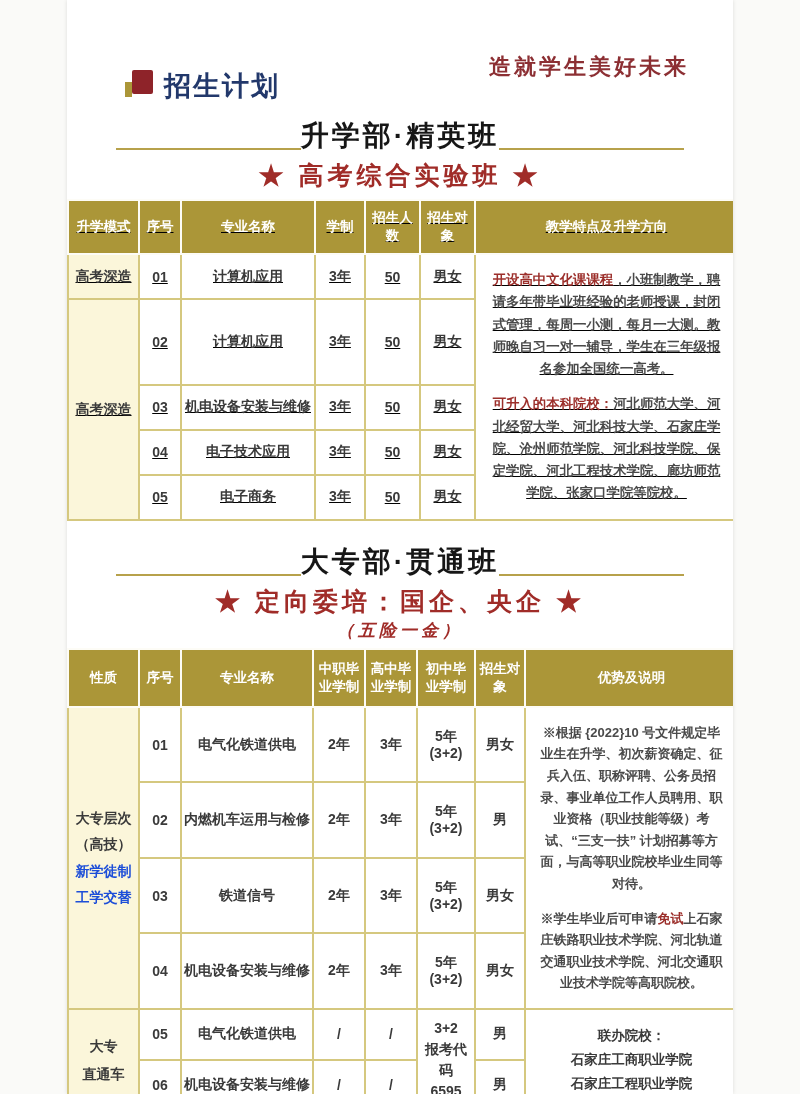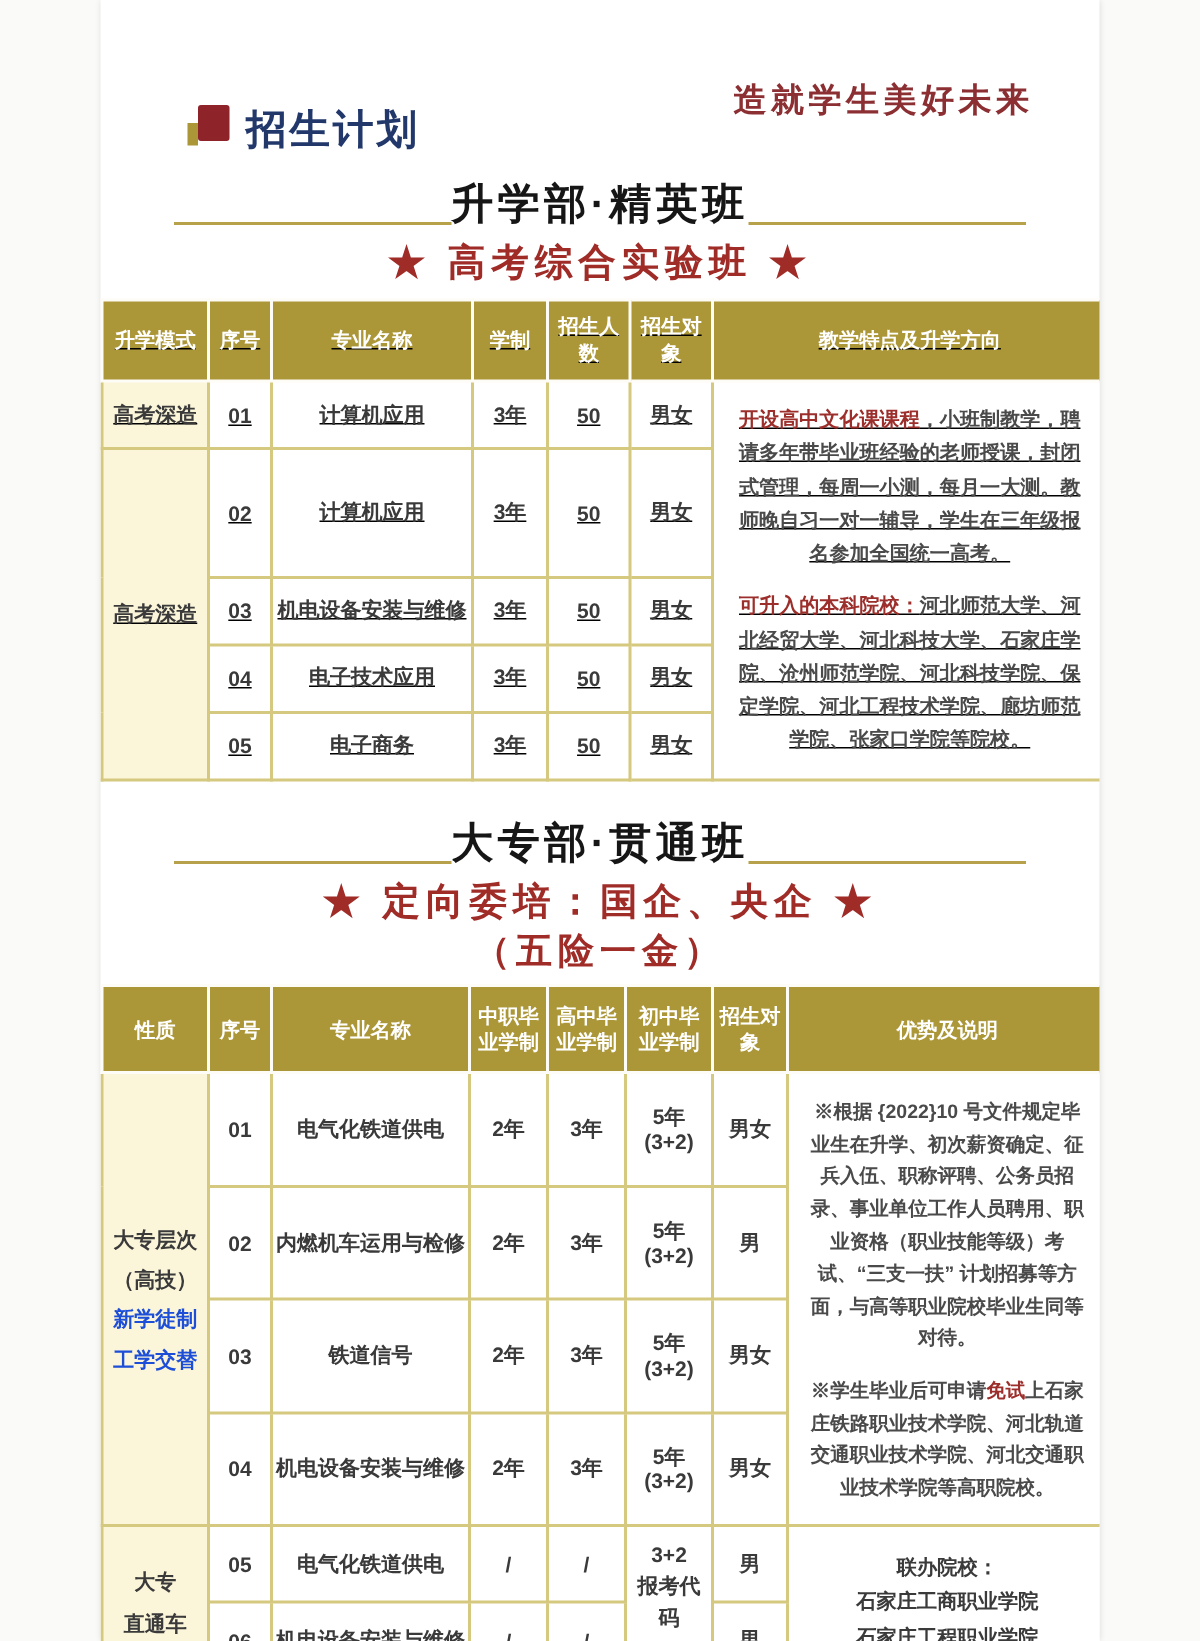--- a/index.html
+++ b/index.html
@@ -12,21 +12,21 @@
   .logo-icon .bar{position:absolute;left:0;bottom:3px;width:7px;height:15px;background:#ab9638;}
   .logo-icon .block{position:absolute;left:7px;top:2px;width:21px;height:24px;background:#8e2329;border-radius:2px;}
   .logo-text{font-size:27px;font-weight:800;color:#22386b;letter-spacing:2px;line-height:1;}
   .slogan{position:absolute;top:52px;right:44px;font-size:22px;font-weight:700;color:#8c2f33;letter-spacing:3px;}
   
   .main{padding-top:112px;}
   .title-row{display:flex;align-items:flex-end;justify-content:center;height:38px;}
   .rule{width:185px;height:2px;background:#b7a14b;}
   .sec-title{font-size:28px;font-weight:800;color:#161616;letter-spacing:3px;margin:0;line-height:1;}
   .red-sub{text-align:center;font-size:25px;font-weight:800;color:#a02c28;letter-spacing:4px;margin:10px 0 0;line-height:1.2;}
-  .red-sub2{text-align:center;font-size:24px;font-weight:800;color:#a02c28;letter-spacing:4px;margin:5px 0 0;line-height:1.2;}
+  .red-sub2{text-align:center;font-size:17px;font-weight:800;color:#a02c28;letter-spacing:4px;margin:5px 0 0;line-height:1.2;font-style:italic;}
   
   table{border-collapse:collapse;margin:10px auto 0;table-layout:fixed;width:670px;}
   th{background:#ab9638;color:#fff;font-size:13.5px;font-weight:700;border:2px solid #fdfcf6;line-height:1.3;padding:2px;}
   td{border:2px solid #d5c87f;text-align:center;font-size:14px;font-weight:700;color:#3a3a3a;padding:2px;background:#fff;}
   td.cat{background:#fbf6da;font-size:14px;line-height:1.9;}
   .cat .red{color:#1d4ed8;display:block;white-space:pre-line;}
   .cat .dark{display:block;white-space:pre-line;}
   td.longtext{text-align:center;padding:8px 14px;font-size:13.4px;font-weight:700;color:#4a4a4a;line-height:1.66;vertical-align:middle;border-radius:10px;}
   .longtext p{margin:6px 0 13px;}
   .longtext p:last-child{margin-bottom:6px;}

